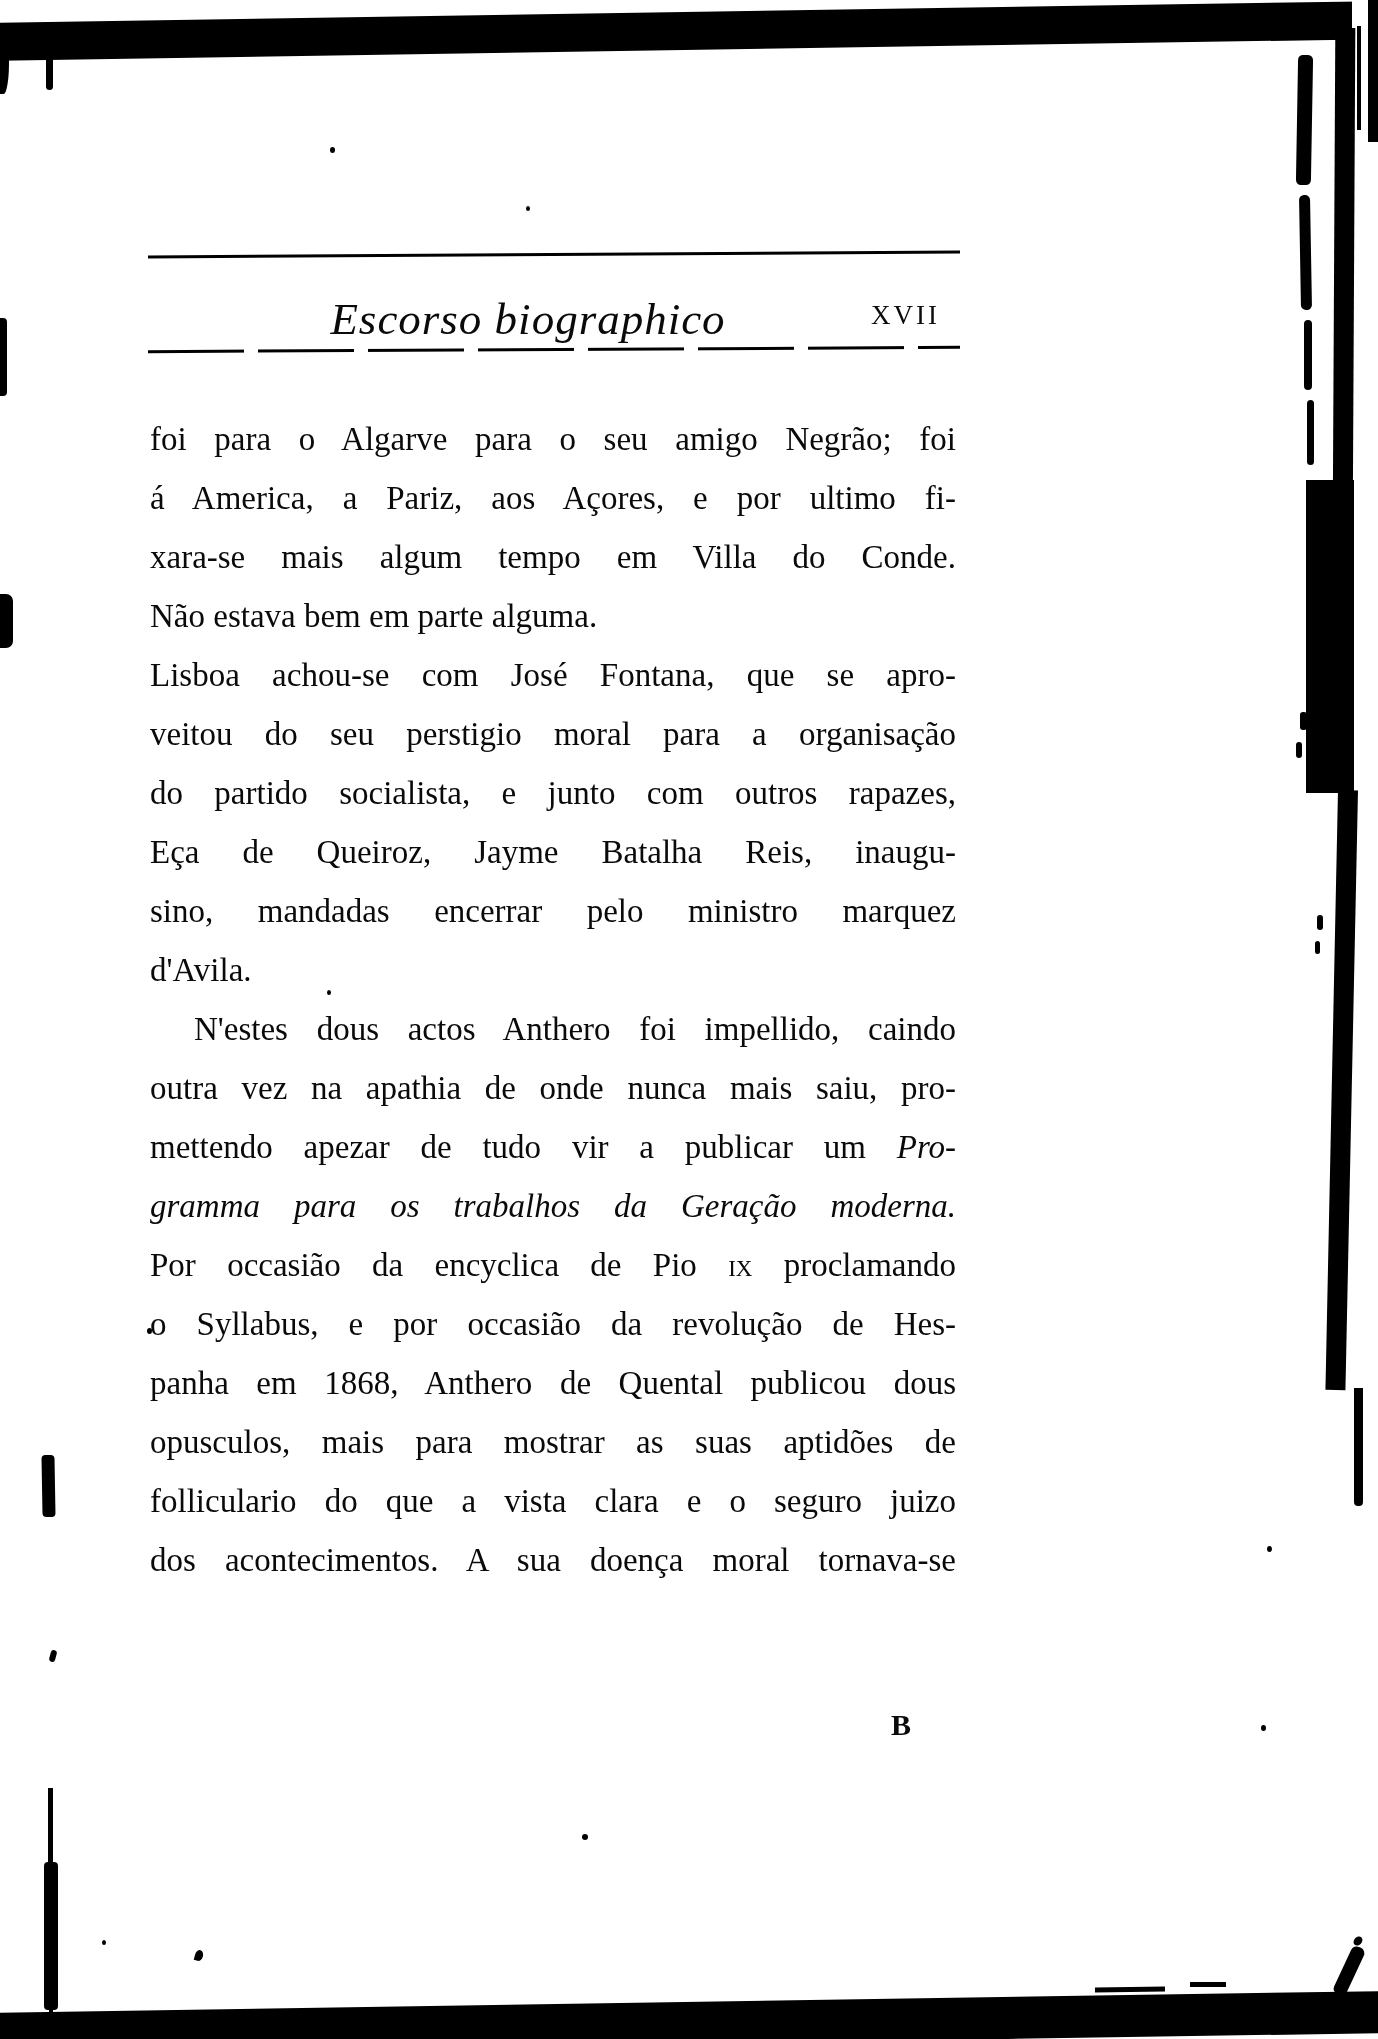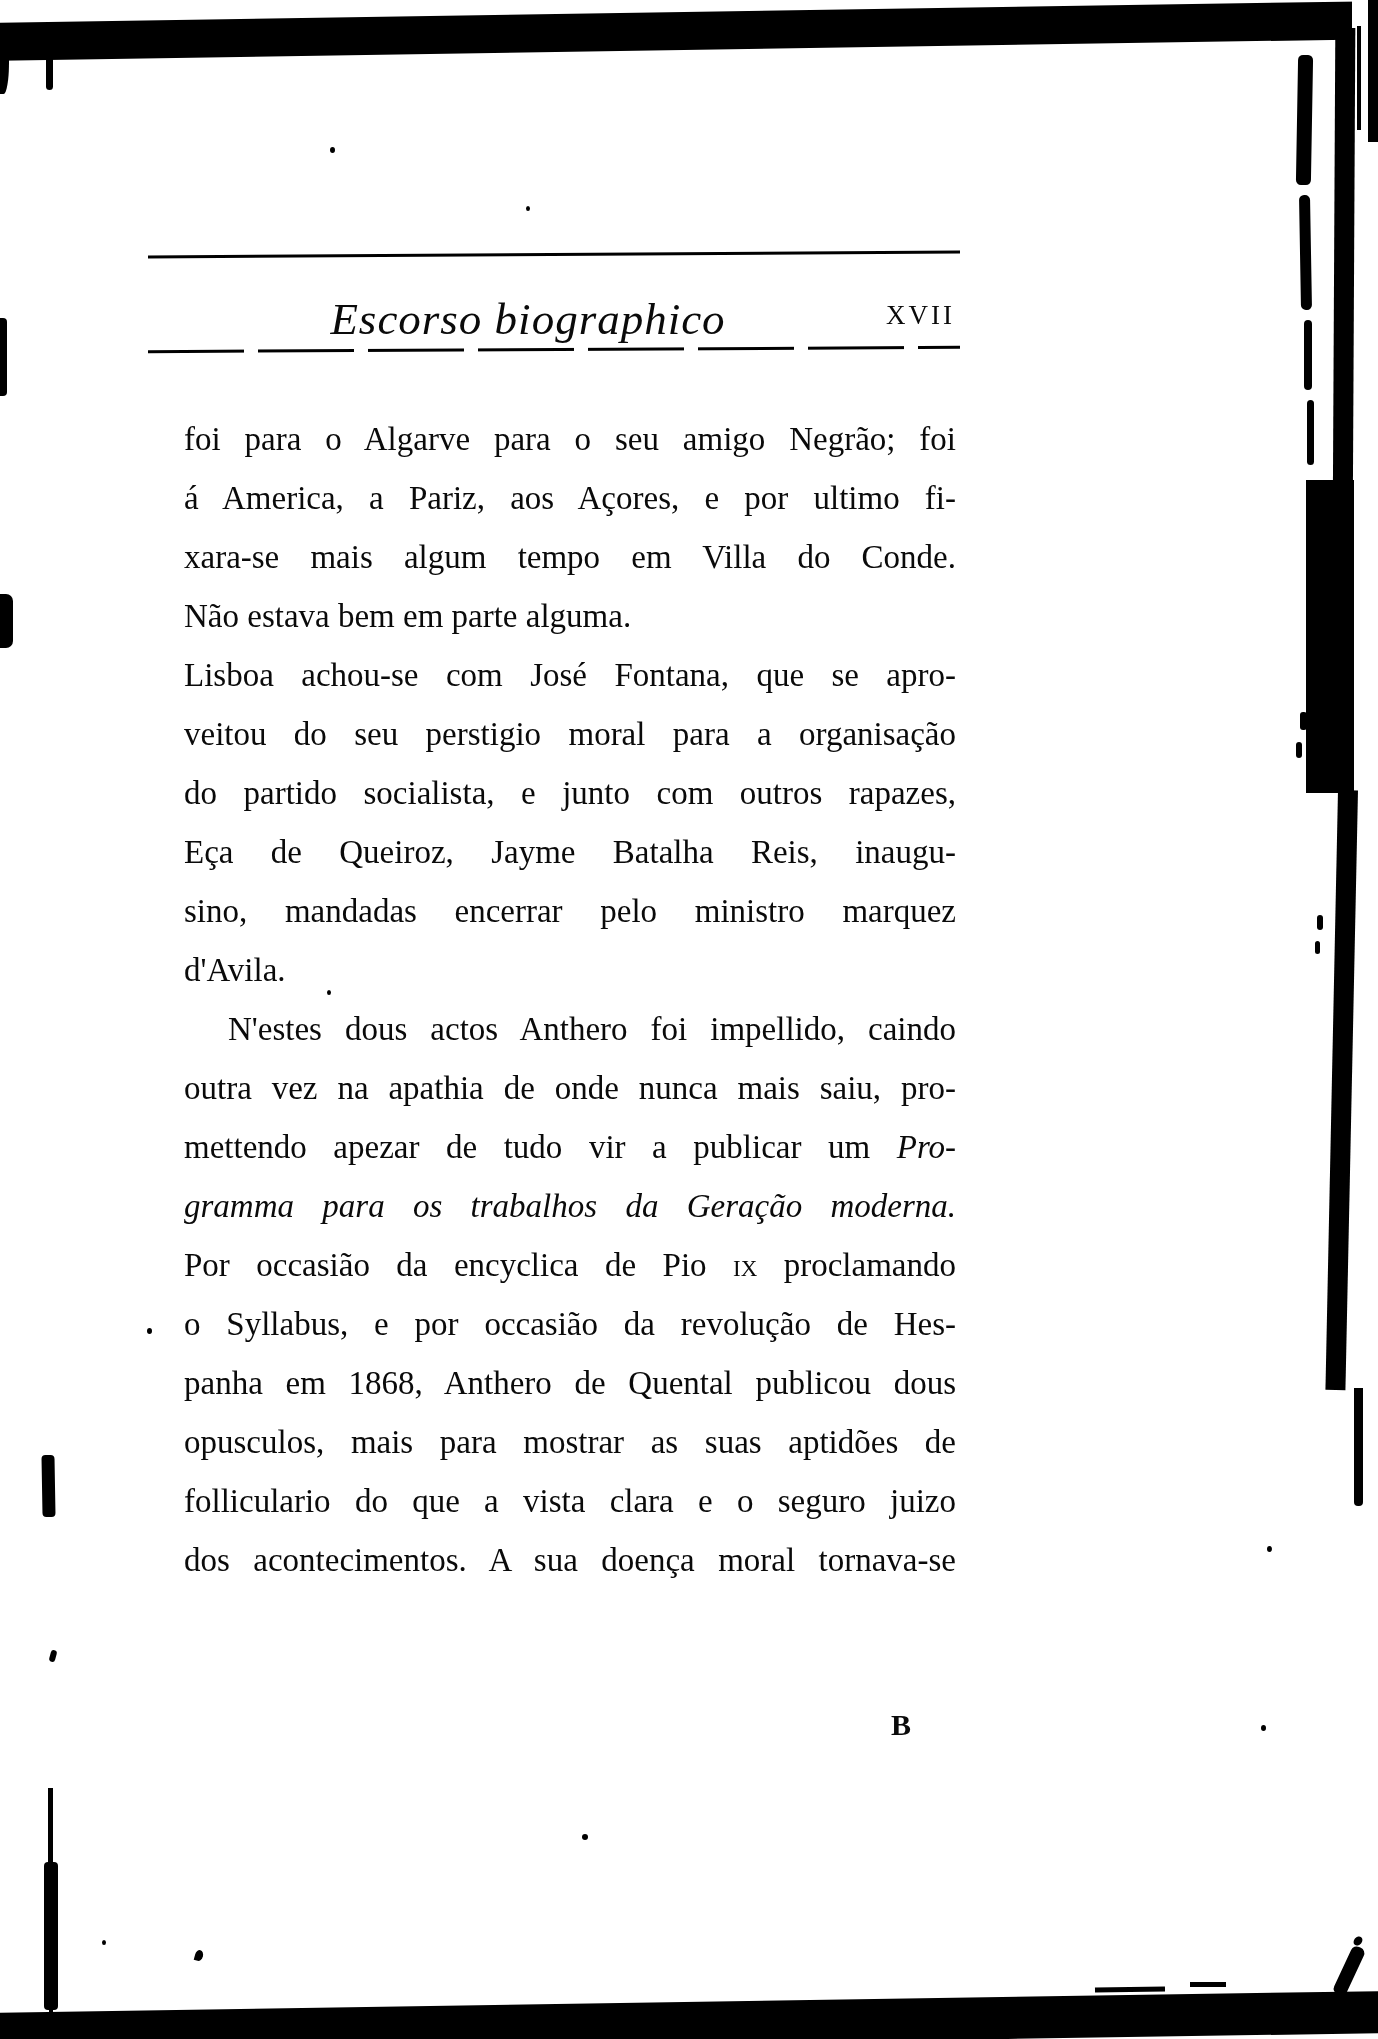--- a/index.html
+++ b/index.html
@@ -11,24 +11,24 @@
   
   .art{position:absolute;background:#000;}
   .white{background:#fff;}
   
   .rule-top{position:absolute;left:148px;top:253px;width:812px;height:3px;background:#000;transform:rotate(-0.35deg);}
   .rule-bottom{position:absolute;left:148px;top:348px;width:812px;height:3px;
     background:repeating-linear-gradient(to right,#000 0 96px,rgba(0,0,0,0) 96px 110px);transform:rotate(-0.3deg);}
   .header-row{position:absolute;left:150px;top:293px;width:808px;height:44px;}
   .header-title{position:absolute;left:50%;top:0;transform:translateX(calc(-50% - 26px));
     font-style:italic;font-size:45px;white-space:nowrap;letter-spacing:1px;}
-  .page-num{position:absolute;right:3px;top:7px;font-size:27px;letter-spacing:3px;}
+  .page-num{position:absolute;right:18px;top:7px;font-size:27px;letter-spacing:3px;}
   
   .body-text{position:absolute;left:150px;top:410px;width:806px;font-size:33px;}
-  .line{height:59px;line-height:59px;text-align:justify;text-align-last:justify;white-space:nowrap;margin-left:34px;}
+  .line{height:59px;line-height:59px;text-align:justify;text-align-last:justify;white-space:nowrap;}
   .line.last{text-align-last:left;}
   .line.indent{padding-left:44px;}
   .it{font-style:italic;}
   .sc{font-variant:small-caps;}
   .sig{position:absolute;left:891px;top:1708px;font-size:30px;font-weight:700;letter-spacing:1px;}
 </style>
 </head>
 <body>
 
 <div class="scan-page">

